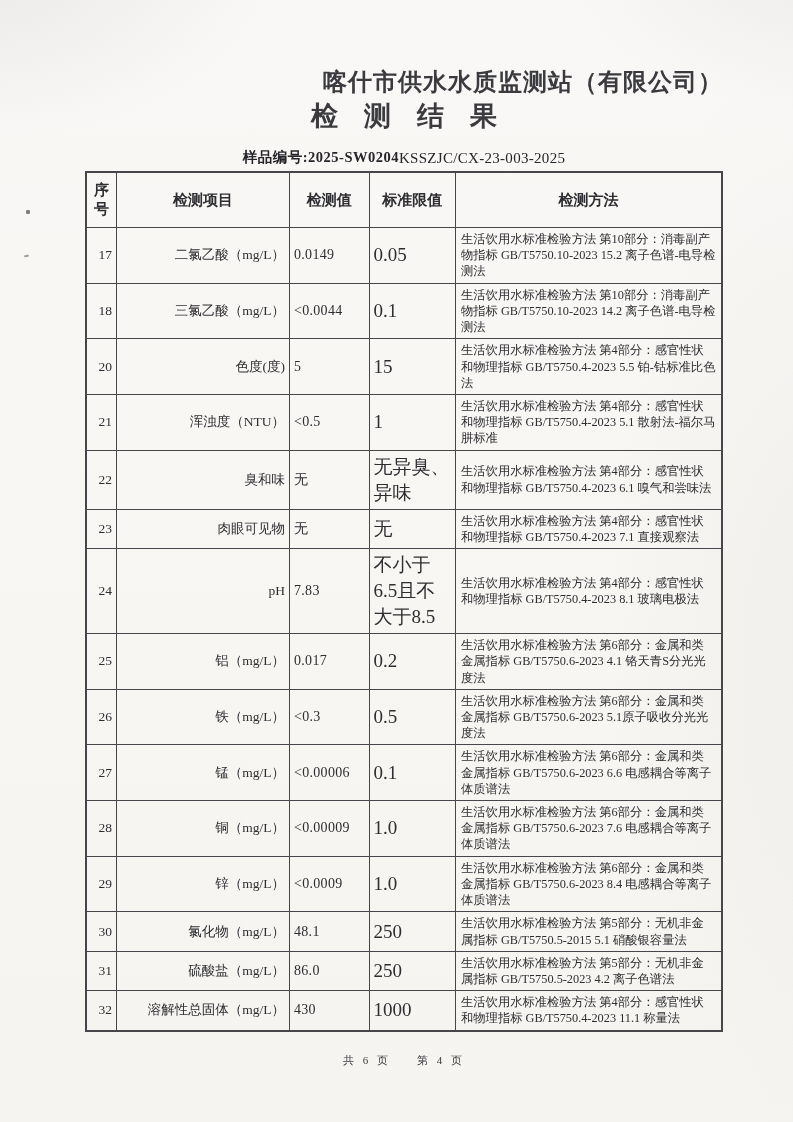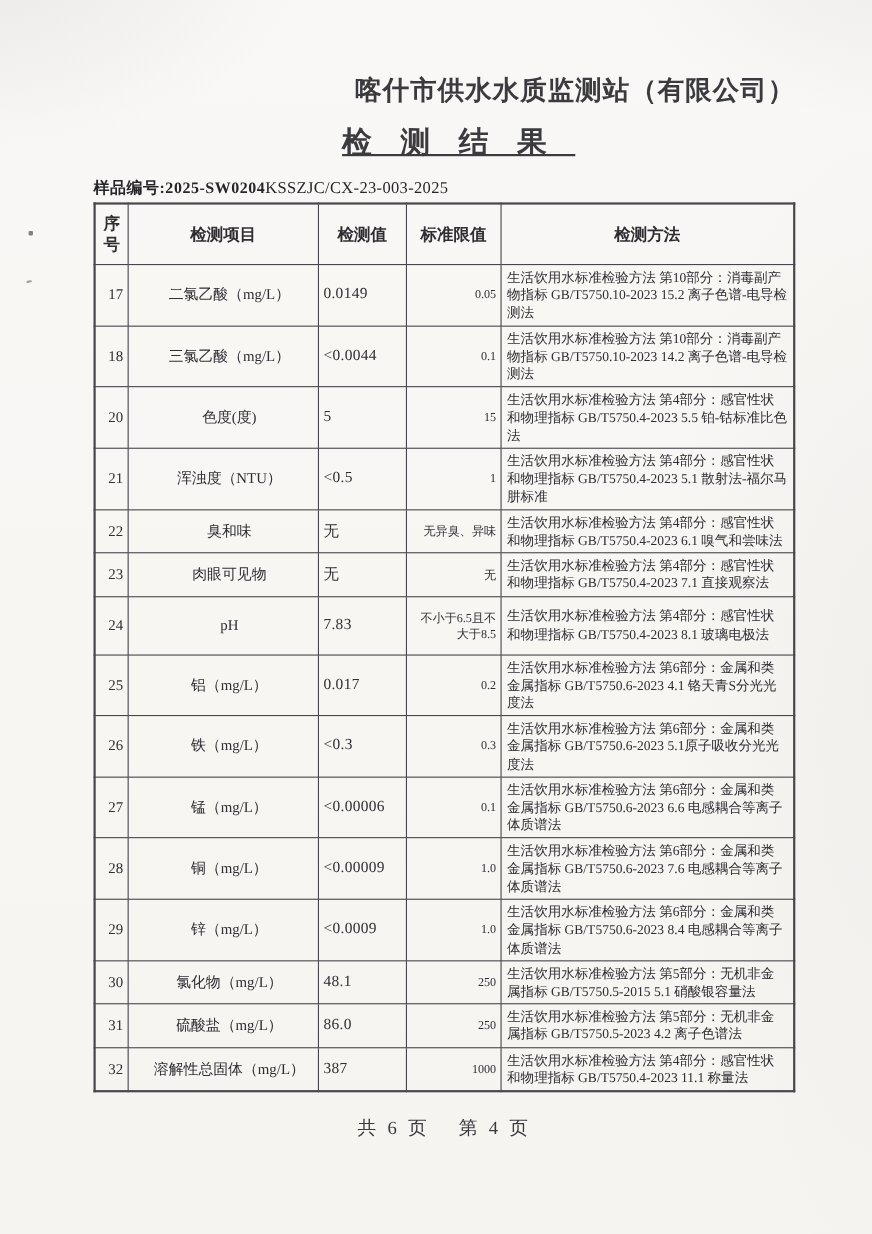--- a/index.html
+++ b/index.html
@@ -25,33 +25,31 @@
   .title {
     margin-top: 66px;
     text-align: right;
     font-size: 24px;
     font-weight: bold;
     letter-spacing: 1px;
     color: #3b3b3f;
     white-space: nowrap;
   }
   .subtitle {
-    margin-top: 13px;
     text-align: center;
     font-size: 27px;
     font-weight: bold;
     color: #3b3b3f;
-    text-decoration: underline;
   }
   .subtitle span { letter-spacing: 26px; padding-left: 26px; }
 
   .meta-row {
     margin-top: 14px;
     display: flex;
-    justify-content: flex-start;
+    justify-content: center;
     align-items: flex-end;
   }
   .sample-no { font-size: 14.5px; font-weight: bold; letter-spacing: .5px; }
   .doc-code  { font-size: 15px; letter-spacing: .3px; }
 
   table.results {
     margin-top: 4px;
     width: 100%;
     border-collapse: collapse;
     table-layout: fixed;
@@ -65,32 +63,32 @@
     font-weight: bold;
     padding: 8px 2px;
     color: #2e2e32;
   }
   td {
     padding: 3px 4px;
     vertical-align: middle;
     color: #2e2e32;
   }
   td.c-no     { text-align: right; font-size: 13.5px; }
-  td.c-item   { text-align: center; font-size: 13.5px; padding-left: 15px; min-height: 36px; }
+  td.c-item   { text-align: right; font-size: 13.5px; padding-left: 15px; min-height: 36px; }
   td.c-val    { font-size: 14px; letter-spacing: .3px; }
-  td.c-limit  { text-align: right; font-size: 11px; }
+  td.c-limit  { text-align: left; font-size: 19px; }
   td.c-method { text-align: left; font-size: 12.3px; line-height: 1.32; padding: 3px 5px; }
   tbody tr { height: 46px; }
   tbody tr.tall { height: 53px; }
   tbody tr.short { height: 37px; }
 
   .footer {
     margin-top: 21px;
     text-align: center;
-    font-size: 17px;
+    font-size: 11px;
     letter-spacing: 3px;
     color: #3a3a3e;
   }
   .footer .gap { display: inline-block; width: 26px; }
 </style>
 </head>
 <body>
 
 <div class="speck" id="speck1"></div>
 <div class="speck" id="speck2"></div>
@@ -179,21 +177,21 @@
         <td class="c-no">25</td>
         <td class="c-item">铝（mg/L）</td>
         <td class="c-val">0.017</td>
         <td class="c-limit">0.2</td>
         <td class="c-method">生活饮用水标准检验方法 第6部分：金属和类金属指标 GB/T5750.6-2023 4.1 铬天青S分光光度法</td>
       </tr>
       <tr class="tall">
         <td class="c-no">26</td>
         <td class="c-item">铁（mg/L）</td>
         <td class="c-val">&lt;0.3</td>
-        <td class="c-limit">0.3</td>
+        <td class="c-limit">0.5</td>
         <td class="c-method">生活饮用水标准检验方法 第6部分：金属和类金属指标 GB/T5750.6-2023 5.1原子吸收分光光度法</td>
       </tr>
       <tr class="tall">
         <td class="c-no">27</td>
         <td class="c-item">锰（mg/L）</td>
         <td class="c-val">&lt;0.00006</td>
         <td class="c-limit">0.1</td>
         <td class="c-method">生活饮用水标准检验方法 第6部分：金属和类金属指标 GB/T5750.6-2023 6.6 电感耦合等离子体质谱法</td>
       </tr>
       <tr class="tall">
@@ -220,21 +218,21 @@
       <tr class="short">
         <td class="c-no">31</td>
         <td class="c-item">硫酸盐（mg/L）</td>
         <td class="c-val">86.0</td>
         <td class="c-limit">250</td>
         <td class="c-method">生活饮用水标准检验方法 第5部分：无机非金属指标 GB/T5750.5-2023 4.2 离子色谱法</td>
       </tr>
       <tr class="short">
         <td class="c-no">32</td>
         <td class="c-item">溶解性总固体（mg/L）</td>
-        <td class="c-val">387</td>
+        <td class="c-val">430</td>
         <td class="c-limit">1000</td>
         <td class="c-method">生活饮用水标准检验方法 第4部分：感官性状和物理指标 GB/T5750.4-2023 11.1 称量法</td>
       </tr>
     </tbody>
   </table>
 
   <div class="footer">
     <span>共 6 页</span><span class="gap"></span><span>第 4 页</span>
   </div>
 

